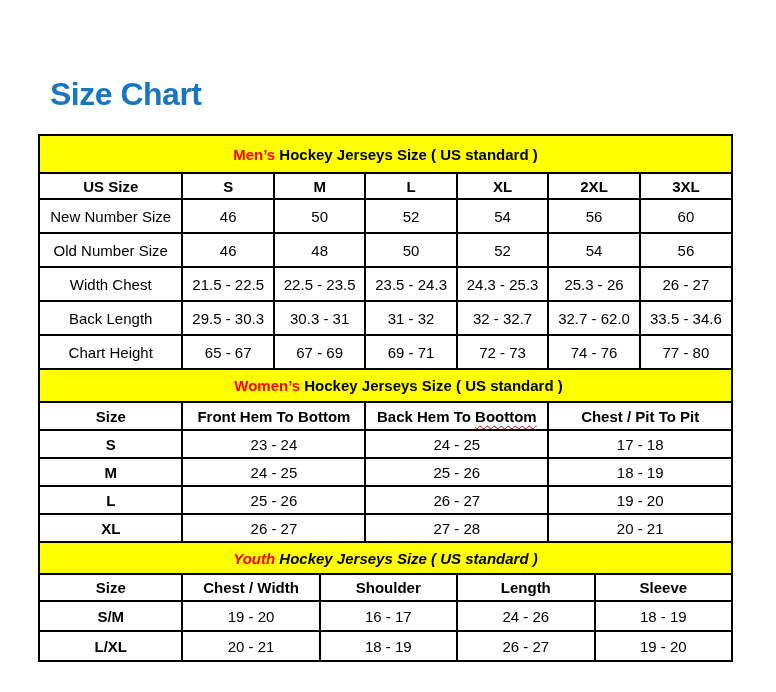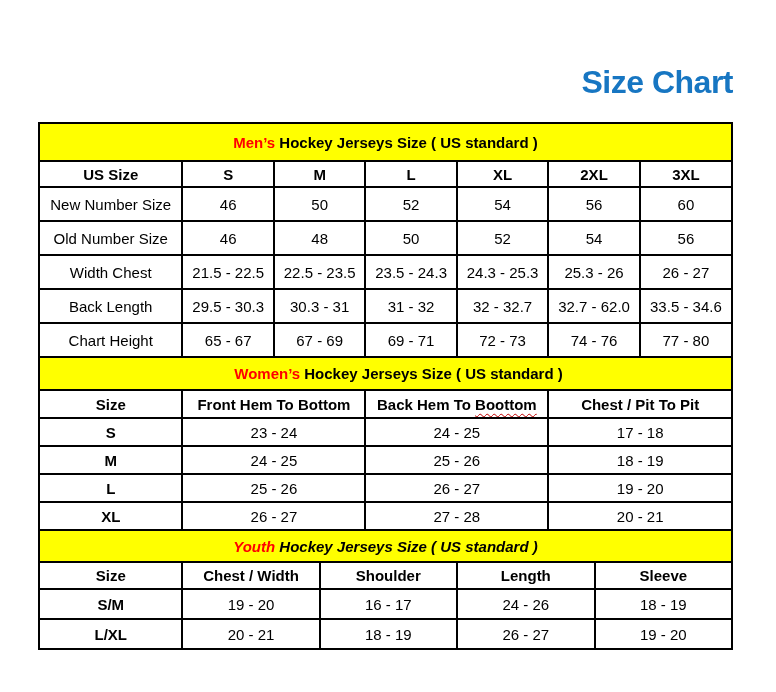--- a/index.html
+++ b/index.html
@@ -21,41 +21,41 @@
     background: var(--page-bg);
     font-family: "Liberation Sans", sans-serif;
     color: #000;
     overflow: hidden;
   }
   .title {
     position: absolute;
     top: 62px;
     left: 38px;
     width: 695px;
-    margin: 0;
-    text-align: right;
+    margin: 12px;
+    text-align: left;
     font-size: 32px;
     line-height: 40px;
     font-weight: bold;
     letter-spacing: -0.5px;
     color: var(--title-blue);
   }
   .tables {
     position: absolute;
     top: 122px;
     left: 38px;
     width: 695px;
   }
   table.size-table {
     border-collapse: collapse;
     width: 695px;
     table-layout: fixed;
     margin-top: -2px;
   }
-  table.size-table:first-child { margin-top: 0; }
+  table.size-table:first-child { margin-top: 12px; }
   table.size-table td {
     border: 2px solid var(--border);
     text-align: center;
     vertical-align: middle;
     padding: 0 2px;
     font-size: 15px;
     overflow: hidden;
     white-space: nowrap;
   }
   td.banner {

